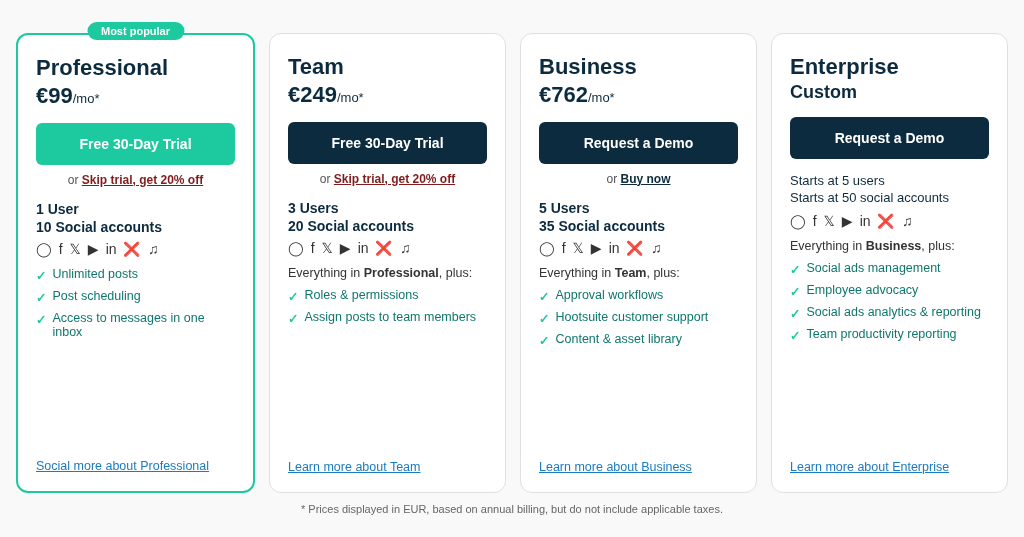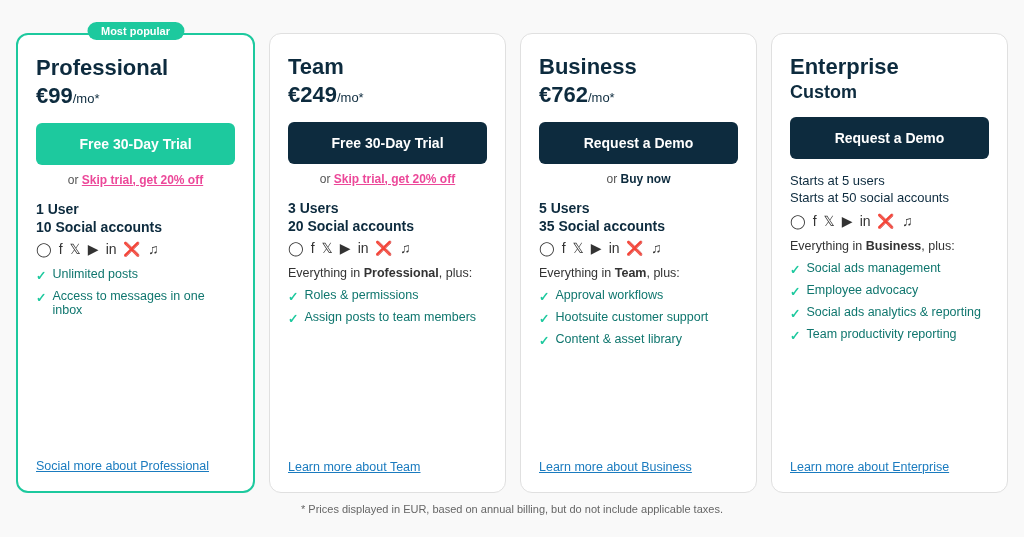--- a/index.html
+++ b/index.html
@@ -92,34 +92,35 @@
       text-align: center;
       margin-bottom: 8px;
     }
     .skip-link {
       font-size: 12px;
       color: #555;
       text-align: center;
       margin-bottom: 14px;
     }
     .skip-link a {
-      color: #ec4899;
+      color: #7f1d1d;
       font-weight: 600;
       text-decoration: underline;
       cursor: pointer;
     }
     .buy-link {
       font-size: 12px;
       color: #555;
       text-align: center;
       margin-bottom: 14px;
     }
     .buy-link a {
       color: #0d2b3e;
       font-weight: 600;
+      text-decoration: underline;
       cursor: pointer;
     }
     .plan-users {
       font-size: 14px;
       font-weight: 700;
       color: #0d2b3e;
       margin-bottom: 2px;
     }
     .plan-social {
       font-size: 14px;
@@ -206,20 +207,21 @@
       <span>◯</span>
       <span>f</span>
       <span>𝕏</span>
       <span>▶</span>
       <span>in</span>
       <span>❌</span>
       <span>♫</span>
     </div>
     <ul class="feature-list">
       <li>Unlimited posts</li>
+      <li>Post scheduling</li>
       <li>Access to messages in one inbox</li>
     </ul>
     <a class="learn-more">Social more about Professional</a>
   </div>
 
   <div class="plan-card">
     <div class="plan-name">Team</div>
     <div class="plan-price">
       <span class="amount">€249</span><span class="period">/mo*</span>
     </div>

